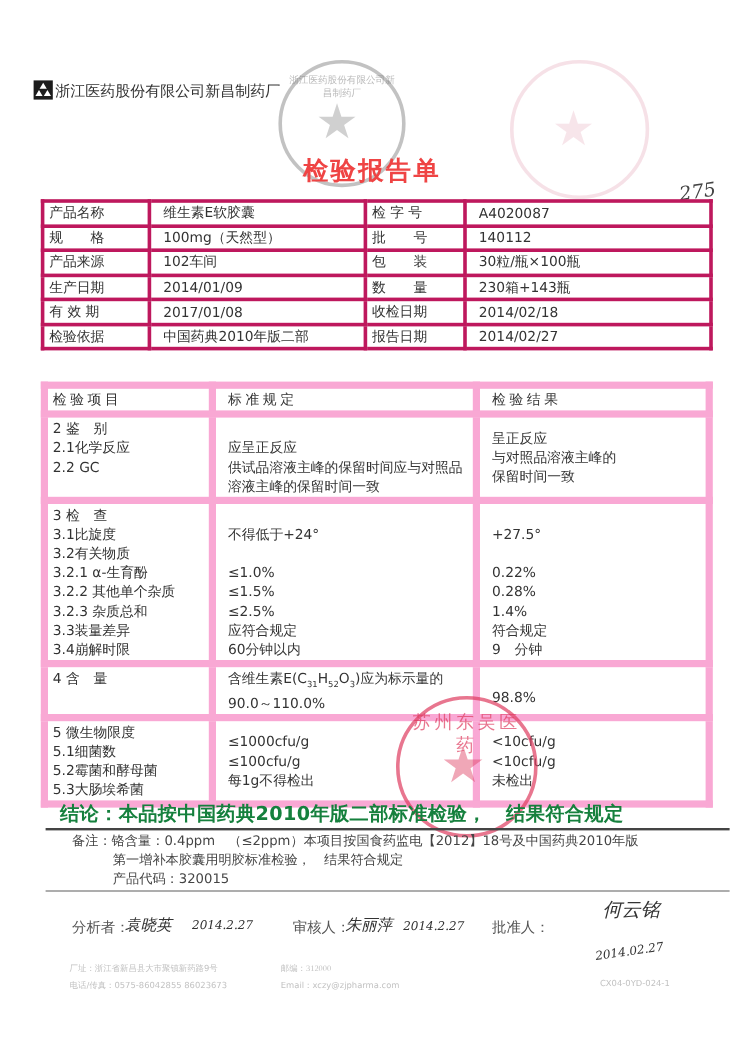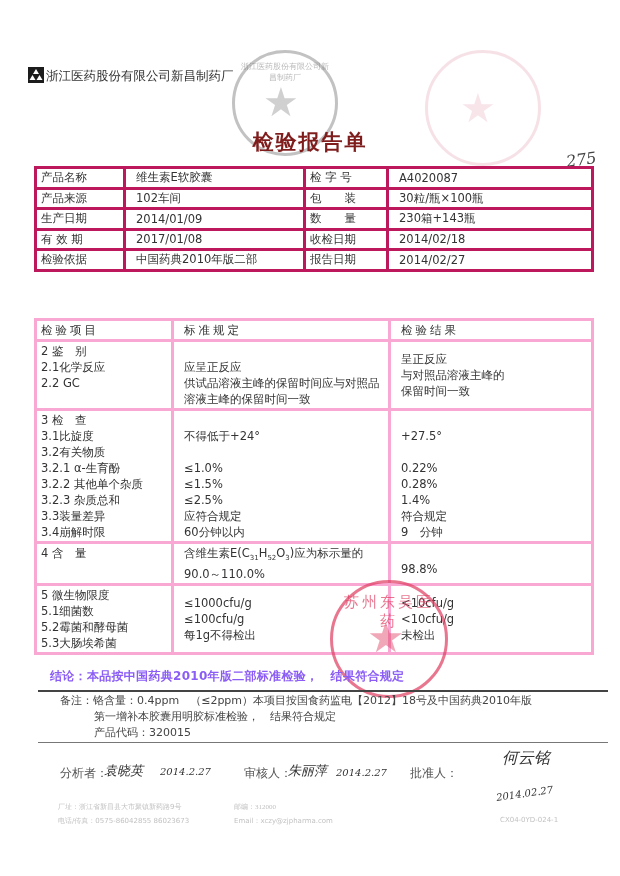--- a/index.html
+++ b/index.html
@@ -5,21 +5,21 @@
   html, body { margin:0; padding:0; }
   body {
     width:620px; height:876px; background:#ffffff; position:relative; overflow:hidden;
     font-family:"DejaVu Sans", sans-serif; color:#2a2a2a;
   }
   .abs { position:absolute; }
   
   .logo { left:28px; top:67px; width:16px; height:16px; background:#1c1c1c; }
   .logo svg { display:block; }
   .company { left:46px; top:68px; font-size:12.5px; color:#333; letter-spacing:0px; }
-  .title { left:0; width:620px; top:128px; text-align:center; font-size:21px; font-weight:bold; color:#7f1d1d; letter-spacing:2px;font-family:Liberation Serif, serif; }
+  .title { left:0; width:620px; top:128px; text-align:center; font-size:21px; font-weight:bold; color:#ef4444; letter-spacing:2px;font-family:Liberation Serif, serif; }
   .pagenum { left:566px; top:150px; font-size:16px; font-family:"DejaVu Serif", serif; font-style:italic; color:#444; transform:rotate(-8deg); }
 
   
   .stamp-gray { left:232px; top:50px; width:100px; height:100px; border-radius:50%;
     border:3px solid rgba(120,120,120,0.45); }
   .stamp-gray .star { position:absolute; left:28px; top:26px; font-size:40px; color:rgba(120,120,120,0.35); }
   .stamp-gray .arc { position:absolute; left:6px; top:8px; width:88px; font-size:8px; color:rgba(100,100,100,0.45); text-align:center; }
   .stamp-pink { left:425px; top:50px; width:110px; height:110px; border-radius:50%;
     border:3px solid rgba(230,170,185,0.35); }
   .stamp-pink .star { position:absolute; left:32px; top:32px; font-size:40px; color:rgba(230,170,185,0.3); }
@@ -32,31 +32,31 @@
   table { border-collapse:collapse; }
   .info { left:34px; top:166px; width:560px; font-size:11.5px; color:#333; }
   .info td { border:3px solid #be185d; height:17.5px; padding:0 4px; white-space:nowrap; }
   .info td.k { width:78px; letter-spacing:0px; }
   .info td.v { width:163px; padding-left:10px; }
   .info td.k2 { width:72px; }
   .info td.v2 { padding-left:10px; }
 
   
   .test { left:34px; top:318px; width:560px; font-size:11.5px; color:#333; }
-  .test td { border:3px solid #f9a8d4; padding:1px 4px; vertical-align:top; line-height:16px; }
+  .test td { border:6px solid #f9a8d4; padding:1px 4px; vertical-align:top; line-height:16px; }
   .test td.c1 { width:126px; }
   .test td.c2 { width:200px; padding-left:10px; }
   .test td.c3 { padding-left:10px; }
   .test .hdr td { letter-spacing:3px; }
   .line { display:block; white-space:nowrap; min-height:16px; }
   .spacer { display:block; height:16px; }
   sub { font-size:7px; }
 
   
-  .conclusion { left:50px; top:668px; font-size:12px; color:#8b5cf6; font-weight:bold; letter-spacing:0.3px; }
+  .conclusion { left:50px; top:668px; font-size:16px; color:#15803d; font-weight:bold; letter-spacing:0.3px; }
   .rule1 { left:38px; top:690px; width:570px; height:1.5px; background:#444; }
   .notes { left:60px; top:693px; font-size:11px; color:#444; line-height:16px; }
   .notes .indent { padding-left:34px; display:block; }
   .rule2 { left:38px; top:742px; width:570px; height:1px; background:#777; }
 
   
   .sig-label { font-size:12px; color:#555; top:765px; }
   .sig-hand { font-family:"DejaVu Serif", serif; font-style:italic; color:#333; font-size:13px; }
   .footer { font-size:7px; color:#c2c2c2; }
 </style>
@@ -83,20 +83,26 @@
 <div class="abs title">检验报告单</div>
 <div class="abs pagenum">275</div>
 
 <table class="abs info">
   <tbody>
       <tr>
     <td class="k">产品名称</td>
     <td class="v">维生素E软胶囊</td>
     <td class="k2">检 字 号</td>
     <td class="v2">A4020087</td>
+  </tr>
+  <tr>
+    <td class="k">规　　格</td>
+    <td class="v">100mg（天然型）</td>
+    <td class="k2">批　　号</td>
+    <td class="v2">140112</td>
   </tr>
   <tr>
     <td class="k">产品来源</td>
     <td class="v">102车间</td>
     <td class="k2">包　　装</td>
     <td class="v2">30粒/瓶×100瓶</td>
   </tr>
   <tr>
     <td class="k">生产日期</td>
     <td class="v">2014/01/09</td>

